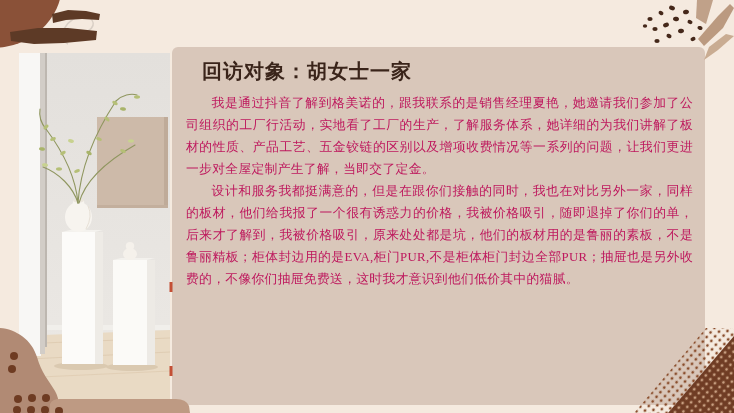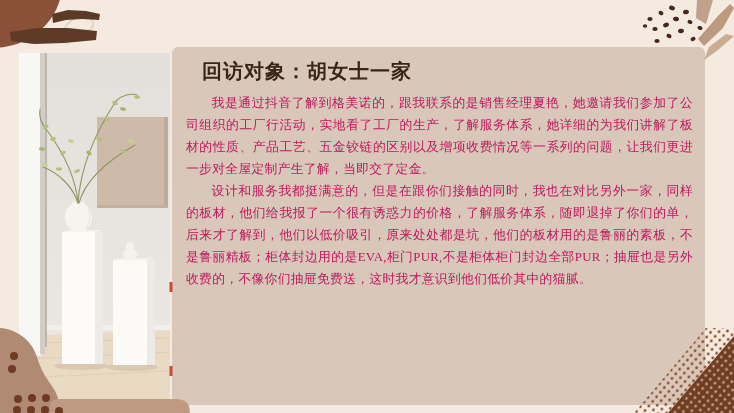--- a/index.html
+++ b/index.html
@@ -112,21 +112,21 @@
       <ellipse cx="40" cy="116" rx="3" ry="1.7"></ellipse>
       <ellipse cx="26" cy="112" rx="3" ry="1.7" transform="rotate(10 26 112)" fill="#C8D28F"></ellipse>
       <ellipse cx="58" cy="118" rx="3" ry="1.7" transform="rotate(-20 58 118)"></ellipse>
       <ellipse cx="80" cy="86" rx="3" ry="1.7" transform="rotate(20 80 86)"></ellipse>
     </g>
   </svg>
 
   <div class="panel">
     <h2>回访对象：胡女士一家</h2>
     <p>我是通过抖音了解到格美诺的，跟我联系的是销售经理夏艳，她邀请我们参加了公司组织的工厂行活动，实地看了工厂的生产，了解服务体系，她详细的为我们讲解了板材的性质、产品工艺、五金铰链的区别以及增项收费情况等一系列的问题，让我们更进一步对全屋定制产生了解，当即交了定金。</p>
-    <p>设计和服务我都挺满意的，但是在跟你们接触的同时，我也在对比另外一家，同样的板材，他们给我报了一个很有诱惑力的价格，了解服务体系，随即退掉了你们的单，后来才了解到，他们以低价吸引，原来处处都是坑，他们的板材用的是鲁丽的素板，不是鲁丽精板；柜体封边用的是EVA,柜门PUR,不是柜体柜门封边全部PUR；抽屉也是另外收费的，不像你们抽屉免费送，这时我才意识到他们低价其中的猫腻。</p>
+    <p>设计和服务我都挺满意的，但是在跟你们接触的同时，我也在对比另外一家，同样的板材，他们给我报了一个很有诱惑力的价格，我被价格吸引，随即退掉了你们的单，后来才了解到，我被价格吸引，原来处处都是坑，他们的板材用的是鲁丽的素板，不是鲁丽精板；柜体封边用的是EVA,柜门PUR,不是柜体柜门封边全部PUR；抽屉也是另外收费的，不像你们抽屉免费送，这时我才意识到他们低价其中的猫腻。</p>
   </div>
 
   <svg class="deco" viewBox="0 0 734 413" xmlns="http://www.w3.org/2000/svg">
     <defs>
       <pattern id="ht-dark" width="6" height="6" patternUnits="userSpaceOnUse" patternTransform="rotate(40)">
         <circle cx="2" cy="2" r="1.4" fill="#8A4E2D"></circle>
       </pattern>
       <pattern id="ht-light" width="6" height="6" patternUnits="userSpaceOnUse" patternTransform="rotate(40)">
         <circle cx="2" cy="2" r="1.4" fill="#C79E80"></circle>
       </pattern>

